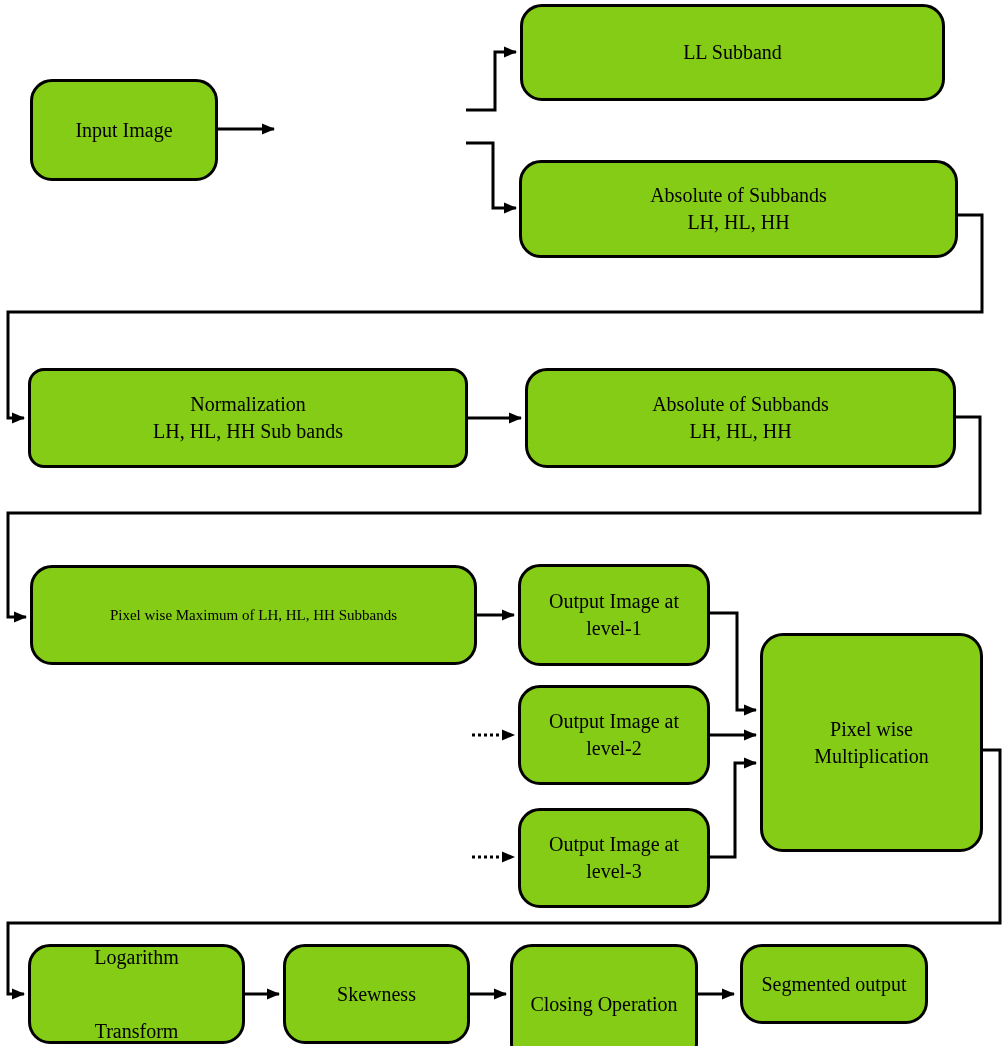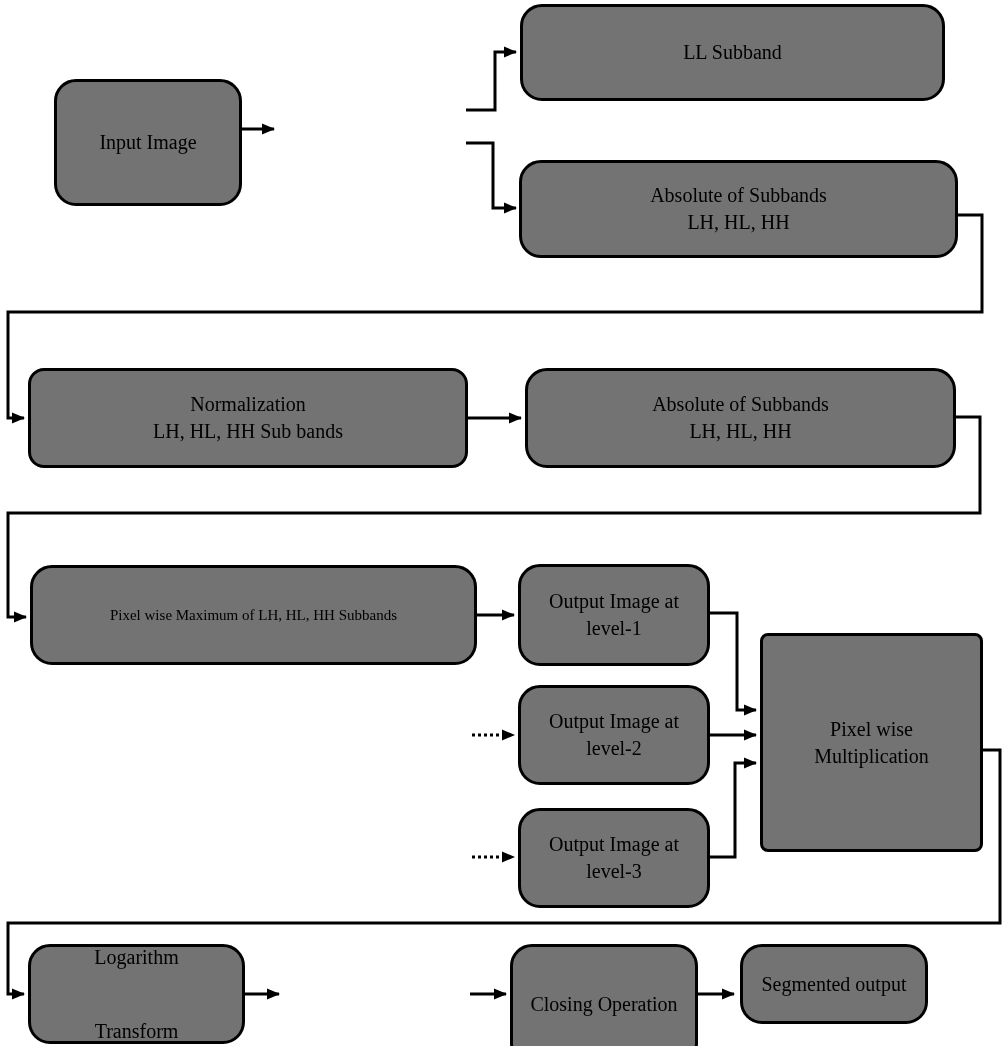--- a/index.html
+++ b/index.html
@@ -28,42 +28,42 @@
     stroke-linejoin: miter;
   }
   .wire.dotted {
     stroke-dasharray: 3 3;
   }
   .node {
     position: absolute;
     box-sizing: border-box;
     border: 3px solid #000000;
     border-radius: 22px;
-    background: #737373;
+    background: #84cc16;
     display: flex;
     flex-direction: column;
     align-items: center;
     justify-content: center;
     text-align: center;
     font-size: 20px;
     line-height: 27px;
     padding: 2px 6px;
   }
   
-  #n-input   { left: 30px;  top: 79px;  width: 188px; height: 127px; margin-left: 24px; }
+  #n-input   { left: 30px;  top: 79px;  width: 188px; height: 102px; }
   #n-swt     { left: 278px; top: 79px;  width: 188px; height: 101px; }
   #n-ll      { left: 520px; top: 4px;   width: 425px; height: 97px;  }
   #n-abs1    { left: 519px; top: 160px; width: 439px; height: 98px;  }
   #n-norm    { left: 28px;  top: 368px; width: 440px; height: 100px; border-radius: 16px; }
   #n-abs2    { left: 525px; top: 368px; width: 431px; height: 100px; }
   #n-pixmax  { left: 30px;  top: 565px; width: 447px; height: 100px; font-size: 15px; }
   #n-out1    { left: 518px; top: 564px; width: 192px; height: 102px; }
   #n-out2    { left: 518px; top: 685px; width: 192px; height: 100px; }
   #n-out3    { left: 518px; top: 808px; width: 192px; height: 100px; }
-  #n-mult    { left: 760px; top: 633px; width: 223px; height: 219px; border-radius: 8px; }
+  #n-mult    { left: 760px; top: 633px; width: 223px; height: 219px; border-radius: 23px; }
   #n-log     { left: 28px;  top: 944px; width: 217px; height: 100px; gap: 47px; }
   #n-skew    { left: 283px; top: 944px; width: 187px; height: 100px; }
   #n-close   { left: 510px; top: 944px; width: 188px; height: 121px; }
   #n-seg     { left: 740px; top: 944px; width: 188px; height: 80px; text-align: center; }
 </style>
 </head>
 <body>
 
 <div class="canvas">
 
@@ -153,20 +153,23 @@
   <div class="node" id="n-mult">
     <span>Pixel wise</span>
     <span>Multiplication</span>
   </div>
 
   <div class="node" id="n-log">
     <span>Logarithm</span>
     <span>Transform</span>
   </div>
 
+  <div class="node" id="n-skew">
+    <span>Skewness</span>
+  </div>
 
   <div class="node" id="n-close">
     <span>Closing Operation</span>
   </div>
 
   <div class="node" id="n-seg">
     <span>Segmented output</span>
   </div>
 
 </div>

